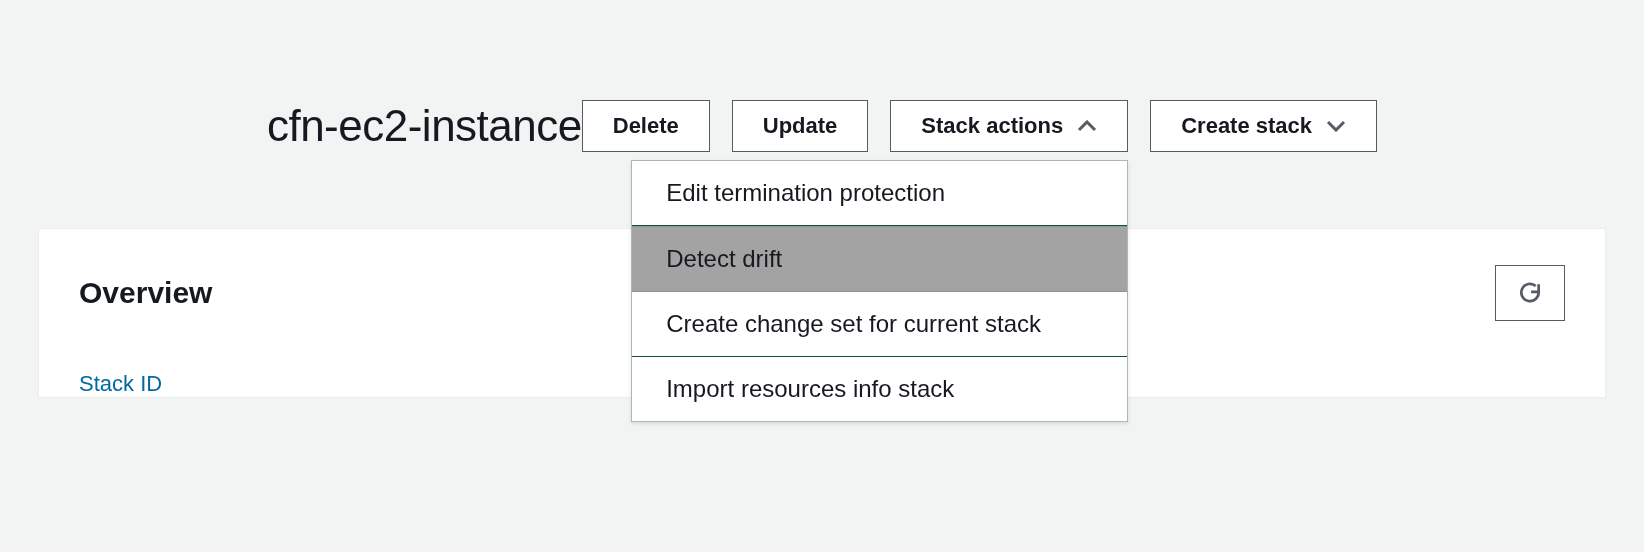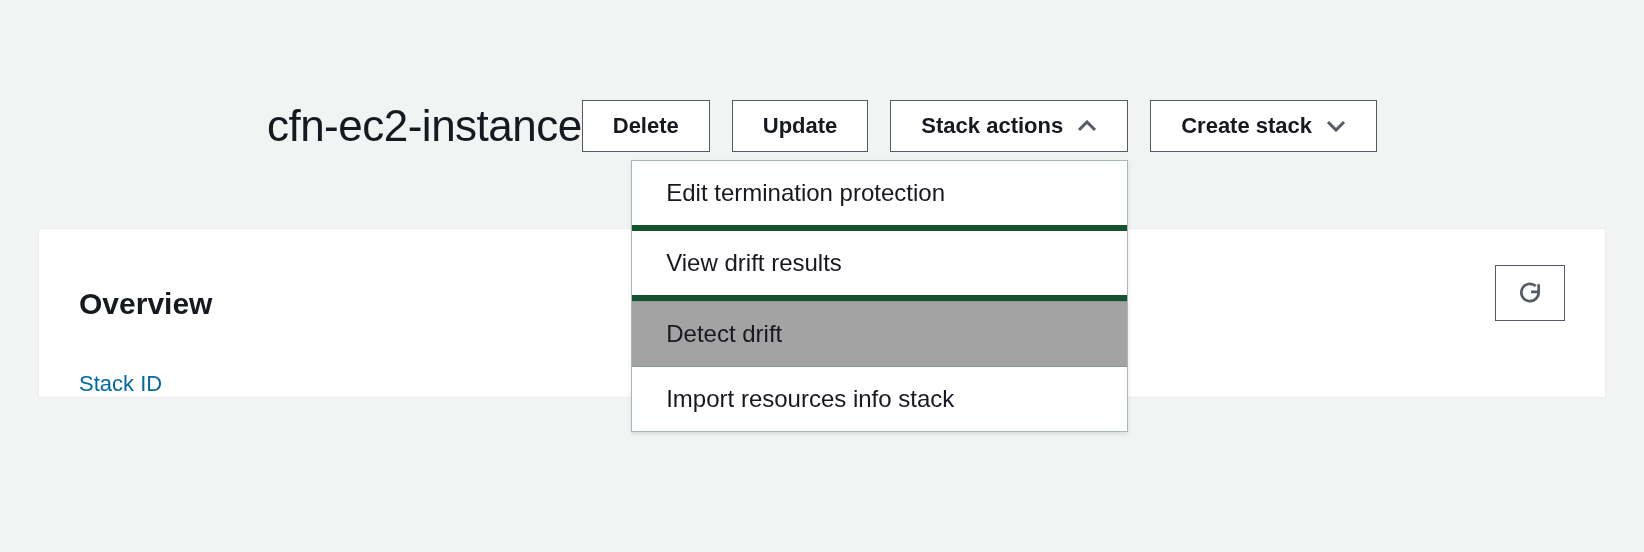--- a/index.html
+++ b/index.html
@@ -66,21 +66,21 @@
       border: 1px solid #aab7b8;
       box-shadow: 0 2px 4px rgba(0,0,0,0.1);
       z-index: 100;
     }
     .dropdown-item {
       padding: 18px 34px;
       font-size: 24px;
       font-weight: 400;
       color: #16191f;
       cursor: pointer;
-      border-bottom: 6px solid #14532d;
+      border-bottom: 1px solid #14532d;
     }
     .dropdown-item:last-child {
       border-bottom: none;
     }
     .dropdown-item.highlighted {
       background: #a3a3a3;
       border-top: 1px solid #879596;
       border-bottom: 1px solid #879596;
     }
     .dropdown-item.disabled {
@@ -121,21 +121,21 @@
     .panel {
       background: #ffffff;
       margin-top: 48px;
       padding: 36px 40px 0 40px;
       border: 1px solid #eaeded;
       position: relative;
     }
     .panel-header {
       display: flex;
       justify-content: space-between;
-      align-items: flex-end;
+      align-items: center;
       margin-bottom: 50px;
       gap: 13px;
     }
     .panel-title {
       font-size: 30px;
       font-weight: 700;
       color: #16191f;
     }
     .refresh-btn {
       width: 70px;
@@ -173,22 +173,22 @@
         <button class="btn">
           <span>Stack actions</span>
           <span class="btn-caret">
             <svg width="20" height="12" viewBox="0 0 20 12">
                 <path d="M2 10 L10 2 L18 10" fill="none" stroke="#545b64" stroke-width="3"></path>
               </svg>
           </span>
         </button>
         <div class="dropdown-menu">
           <div class="dropdown-item">Edit termination protection</div>
-          <div class="dropdown-item">View drift results</div>
           <div class="dropdown-item highlighted">Detect drift</div>
+          <div class="dropdown-item">Create change set for current stack</div>
           <div class="dropdown-item">Import resources info stack</div>
         </div>
       </div>
       <button class="btn">
         <span>Create stack</span>
         <span class="btn-caret">
           <svg width="20" height="12" viewBox="0 0 20 12">
               <path d="M2 2 L10 10 L18 2" fill="none" stroke="#545b64" stroke-width="3"></path>
             </svg>
         </span>

